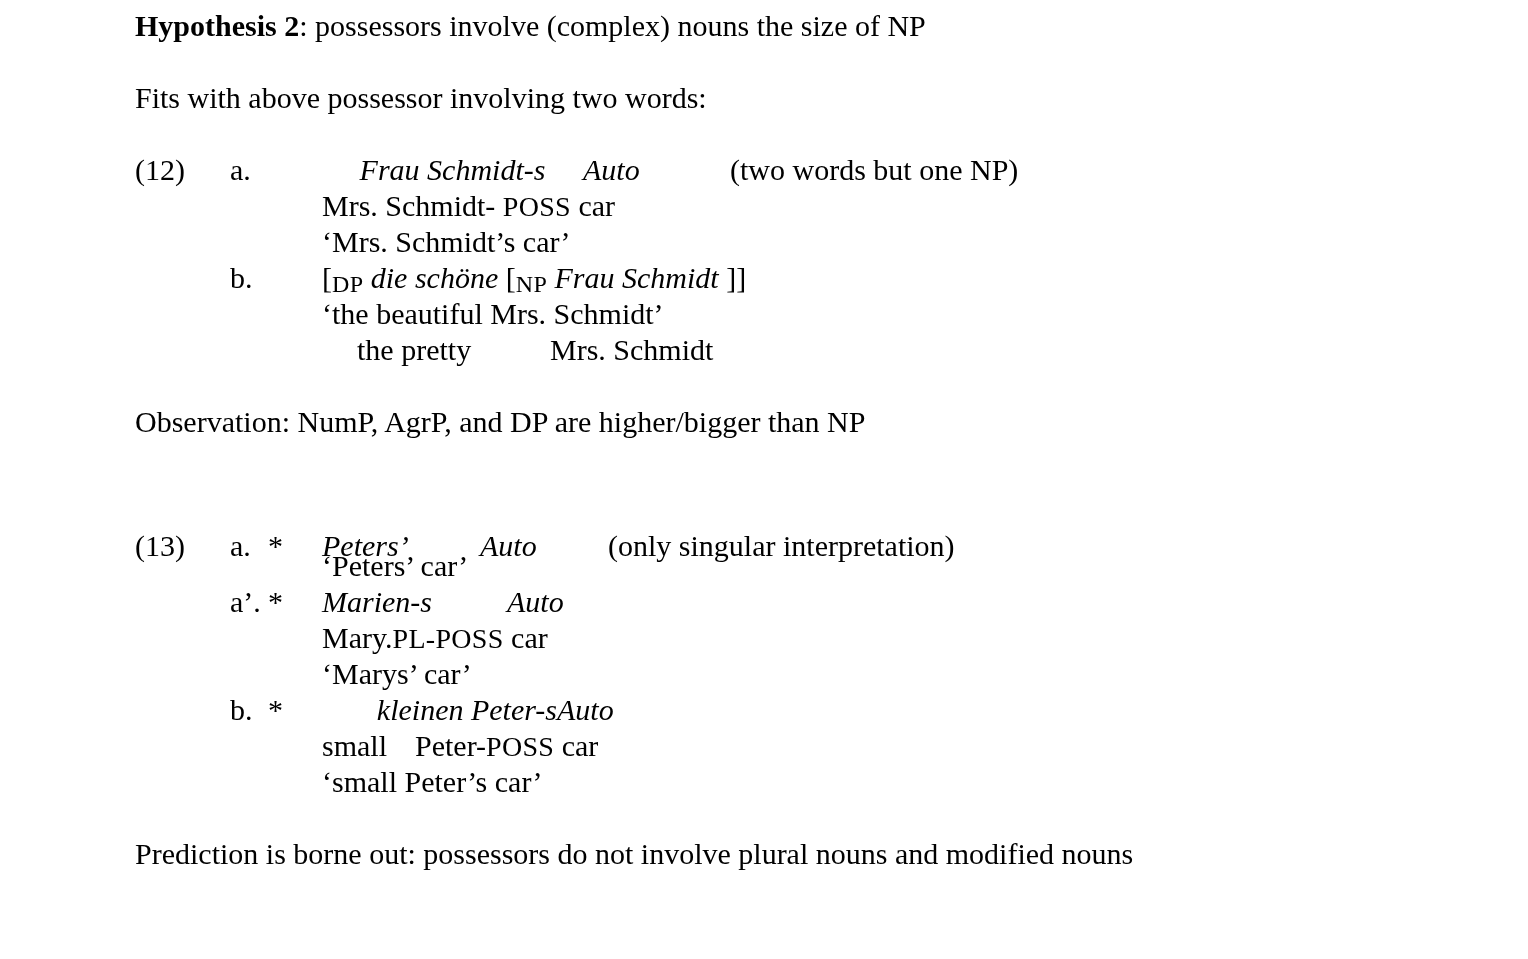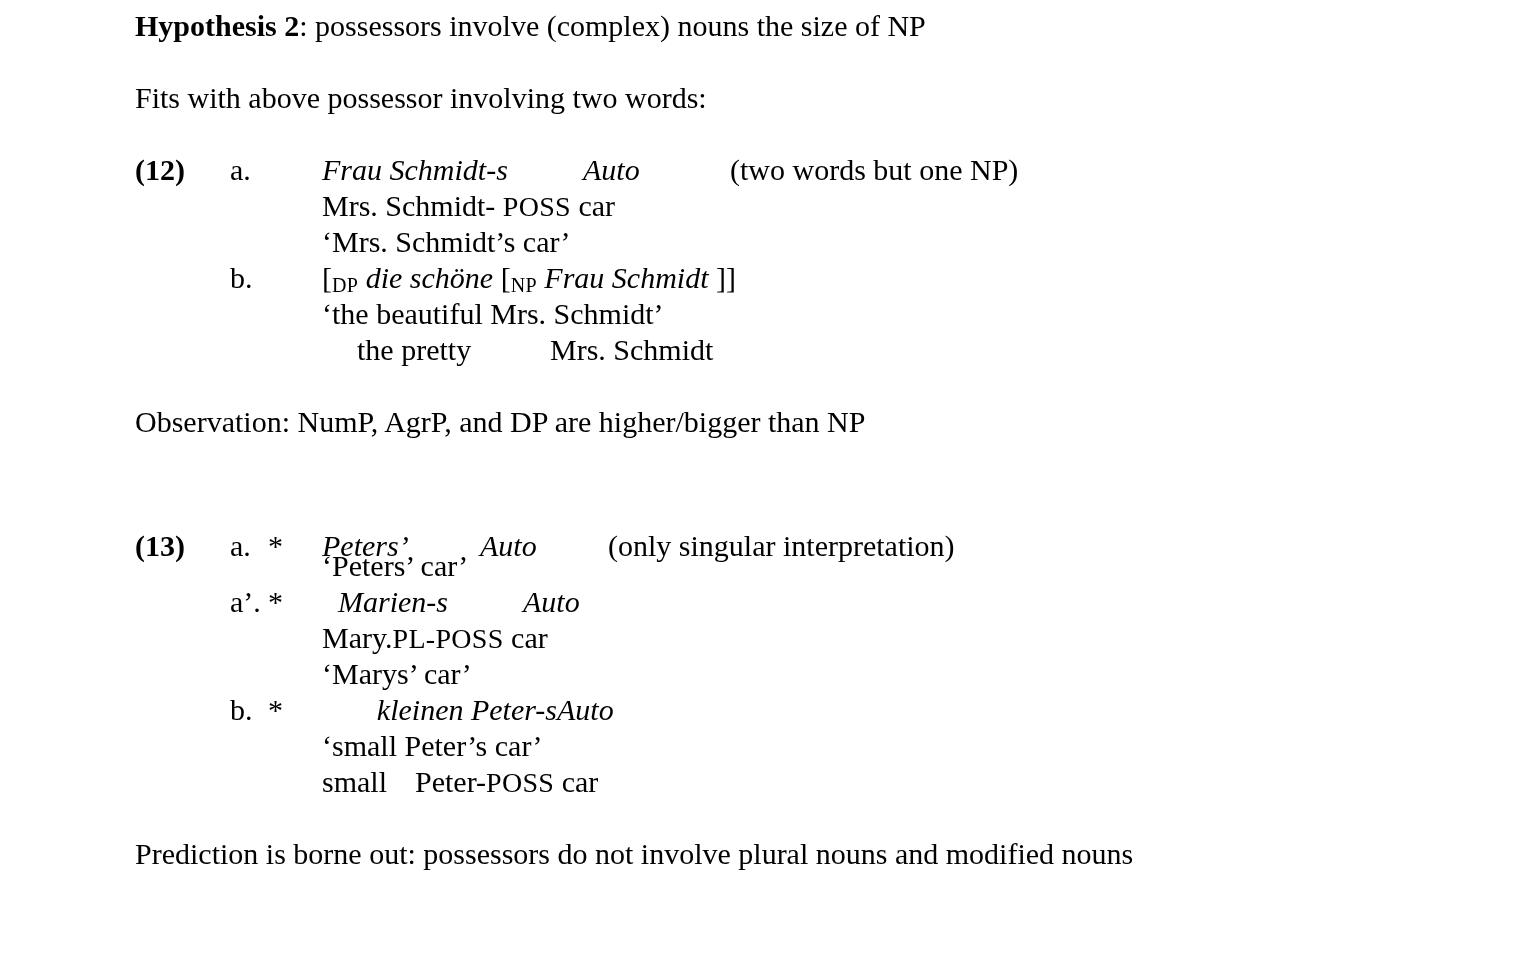--- a/index.html
+++ b/index.html
@@ -20,31 +20,31 @@
     padding: 8px 20px 0 135px;
   }
   .line  { height: 36px; line-height: 36px; }
   .blank { height: 36px; }
   .b { font-weight: bold; }
   .i { font-style: italic; }
   .u { text-decoration: underline; }
   
   .sc { font-size: 28px; letter-spacing: 0.3px; }
   
-  .bsub { font-size: 20px; position: relative; top: 4px; letter-spacing: 0.3px; }
+  .bsub { font-size: 24px; position: relative; top: 4px; letter-spacing: 0.3px; }
   
-  .num    { display: inline-block; width: 95px; font-weight: bold; }
+  .num    { display: inline-block; width: 95px; }
   .letter { display: inline-block; width: 92px; }
   .letter-inner { display: inline-block; width: 38px; }
   
-  .w261 { display: inline-block; width: 261px; }
+  .w261 { display: inline-block; width: 261px; text-align: center; }
   .w147 { display: inline-block; width: 147px; }
   .w158 { display: inline-block; width: 158px; margin-top: 16px; }
   .w128 { display: inline-block; width: 128px; }
-  .w185 { display: inline-block; width: 185px; margin-left: 16px; }
+  .w185 { display: inline-block; width: 185px; }
   .w235 { display: inline-block; width: 235px; text-align: right; }
   .w193 { display: inline-block; width: 193px; }
   .w93  { display: inline-block; width: 93px; }
   .ind35 { display: inline-block; width: 35px; }
 </style>
 </head>
 <body>
 
 <div class="page">
 
@@ -74,20 +74,20 @@
   <div class="blank"></div>
 
   <div class="line"><span class="num">(13)</span><span class="letter"><span class="letter-inner">a.</span><span>*</span></span><span class="w158 i">Peters’</span><span class="w128 i">Auto</span><span>(only singular interpretation)</span></div>
   <div class="line"><span class="num"></span><span class="letter"></span><span>‘Peters’ car’</span></div>
 
   <div class="line"><span class="num"></span><span class="letter"><span class="letter-inner">a’.</span><span>*</span></span><span class="w185 i">Marien-s</span><span class="i">Auto</span></div>
   <div class="line"><span class="num"></span><span class="letter"></span><span>Mary.</span><span class="sc">PL-POSS</span><span> car</span></div>
   <div class="line"><span class="num"></span><span class="letter"></span><span>‘Marys’ car’</span></div>
 
   <div class="line"><span class="num"></span><span class="letter"><span class="letter-inner">b.</span><span>*</span></span><span class="w235 i">kleinen Peter-s</span><span class="i">Auto</span></div>
+  <div class="line"><span class="num"></span><span class="letter"></span><span class="w93">small</span><span>Peter-</span><span class="sc">POSS</span><span> car</span></div>
   <div class="line"><span class="num"></span><span class="letter"></span><span>‘small Peter’s car’</span></div>
-  <div class="line"><span class="num"></span><span class="letter"></span><span class="w93">small</span><span>Peter-</span><span class="sc">POSS</span><span> car</span></div>
 
   <div class="blank"></div>
 
   <div class="line">Prediction is borne out: possessors do not involve plural nouns and modified nouns</div>
 
 </div>
 
 </body></html>

